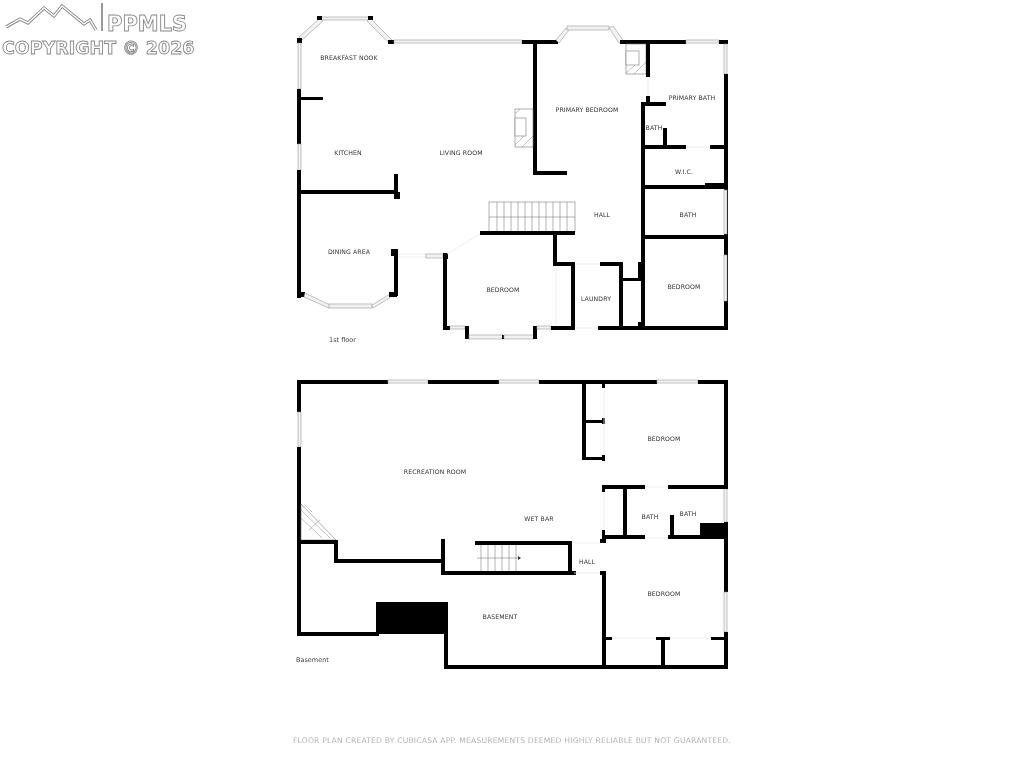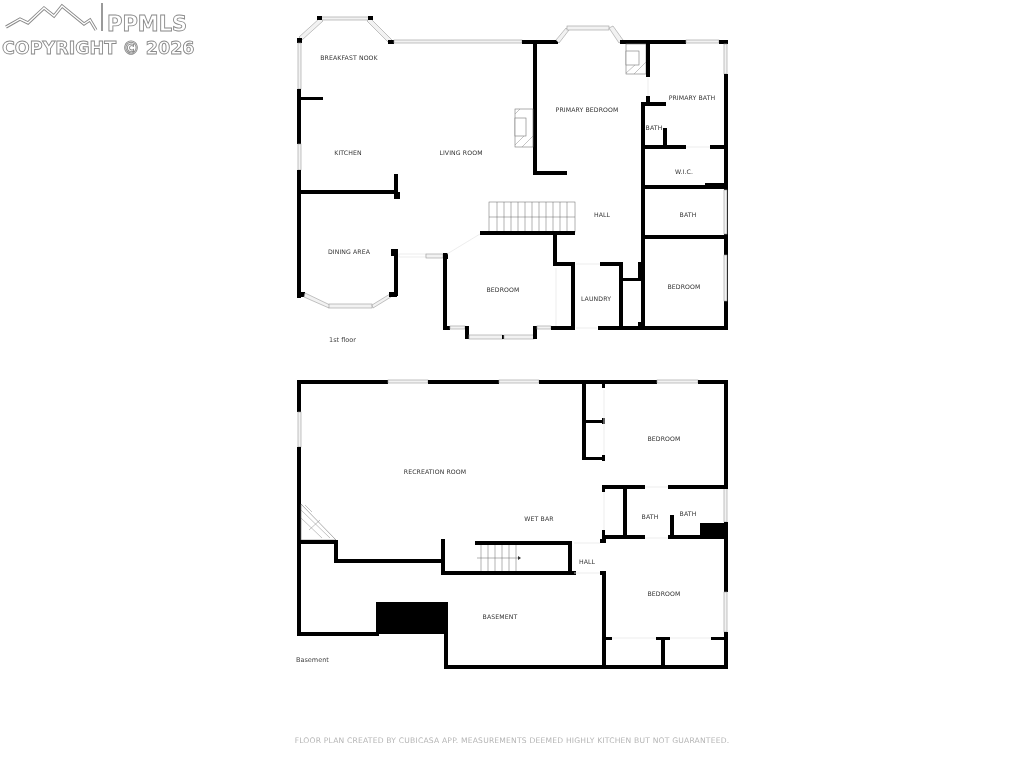--- a/index.html
+++ b/index.html
@@ -253,13 +253,13 @@
     <text class="room-label" x="539" y="521">WET BAR</text>
     <text class="room-label" x="650" y="519">BATH</text>
     <text class="room-label" x="688" y="516">BATH</text>
     <text class="room-label" x="587" y="564">HALL</text>
     <text class="room-label" x="664" y="596">BEDROOM</text>
     <text class="room-label" x="500" y="619">BASEMENT</text>
     <text class="floor-label" x="296" y="662">Basement</text>
   </g>
 </svg>
 
-<div class="footer">FLOOR PLAN CREATED BY CUBICASA APP. MEASUREMENTS DEEMED HIGHLY KITCHEN BUT NOT GUARANTEED.</div>
+<div class="footer">FLOOR PLAN CREATED BY CUBICASA APP. MEASUREMENTS DEEMED HIGHLY RELIABLE BUT NOT GUARANTEED.</div>
 
 </body></html>

